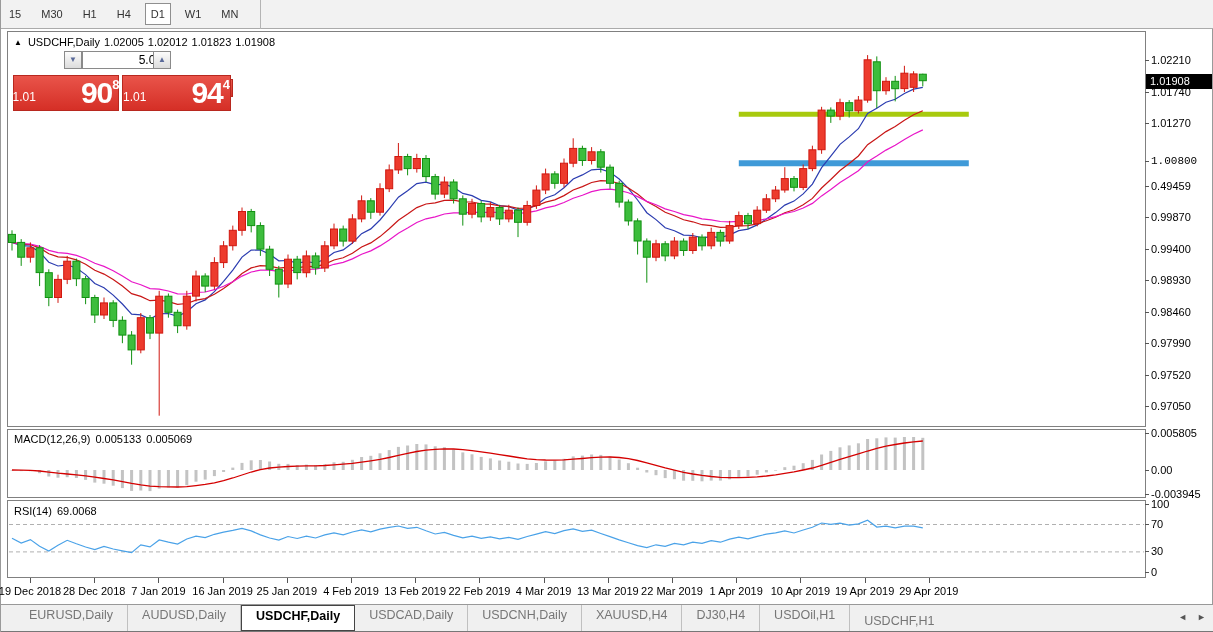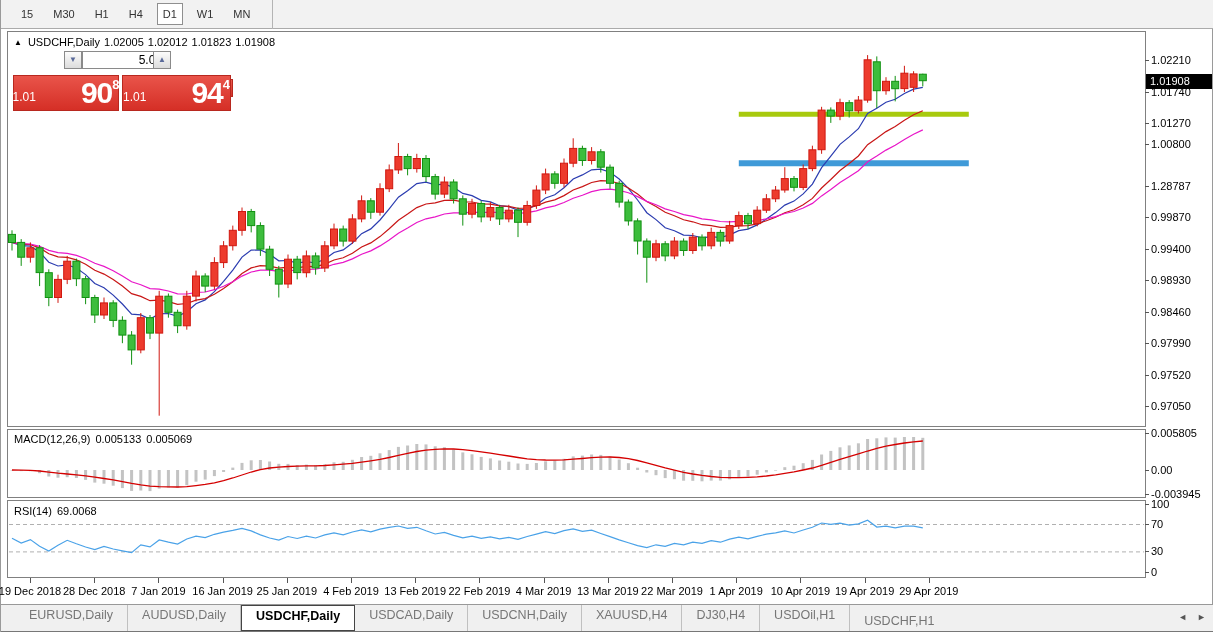--- a/index.html
+++ b/index.html
@@ -5,21 +5,21 @@
   * { margin:0; padding:0; box-sizing:border-box; }
   html,body { width:1213px; height:632px; overflow:hidden; background:#fff;
               font-family:"Liberation Sans", sans-serif; }
   .screen { position:relative; width:1213px; height:632px; background:#fff;
             border-left:1px solid #9a9a9a; border-right:1px solid #9a9a9a; }
 
   
   .toolbar { position:absolute; left:0; top:0; width:1213px; height:29px;
              background:#f2f2f2; border-bottom:1px solid #ababab;
              display:flex; align-items:center; }
-  .tf-group { display:flex; align-items:center; height:29px; padding-left:14px;
+  .tf-group { display:flex; align-items:center; height:29px; padding-left:2px;
               border-right:1px solid #b4b4b4; padding-right:8px; }
   .tf-btn { font-size:11px; color:#333; padding:4px 5px; margin-right:8px;
             border:1px solid transparent; background:transparent; cursor:default;
             font-family:"Liberation Sans", sans-serif; }
   .tf-btn.active { background:#fff; border:1px solid #8f8f8f; }
 
   
   .panel { position:absolute; background:#fff; border:1px solid #808080; }
   #panel-main { left:6px; top:31px;  width:1139px; height:396px; }
   #panel-macd { left:6px; top:429px; width:1139px; height:69px;  }
@@ -458,22 +458,22 @@
     <span>RSI(14)</span>
     <span>69.0068</span>
   </div>
 
   <div class="price-tag">1.01908</div>
 
   <div id="axis-layer">
       <div class="axis-label" style="top: 53.9348px;">1.02210</div>
       <div class="axis-label" style="top: 85.5px;">1.01740</div>
       <div class="axis-label" style="top: 117.065px;">1.01270</div>
-      <div class="axis-label" style="top: 138px;">1.00800</div>
-      <div class="axis-label" style="top: 180.196px;">1.28787</div>
+      <div class="axis-label" style="top: 155px; font-family: Liberation Mono, monospace;">1.00800</div>
+      <div class="axis-label" style="top: 180.196px;">0.49459</div>
       <div class="axis-label" style="top: 211.089px;">0.99870</div>
       <div class="axis-label" style="top: 242.654px;">0.99400</div>
       <div class="axis-label" style="top: 274.22px;">0.98930</div>
       <div class="axis-label" style="top: 305.785px;">0.98460</div>
       <div class="axis-label" style="top: 337.35px;">0.97990</div>
       <div class="axis-label" style="top: 368.915px;">0.97520</div>
       <div class="axis-label" style="top: 400.48px;">0.97050</div>
       <div class="axis-label" style="top: 427.439px;">0.005805</div>
       <div class="axis-label" style="top: 463.5px;">0.00</div>
       <div class="axis-label" style="top: 488.007px;">-0.003945</div>

